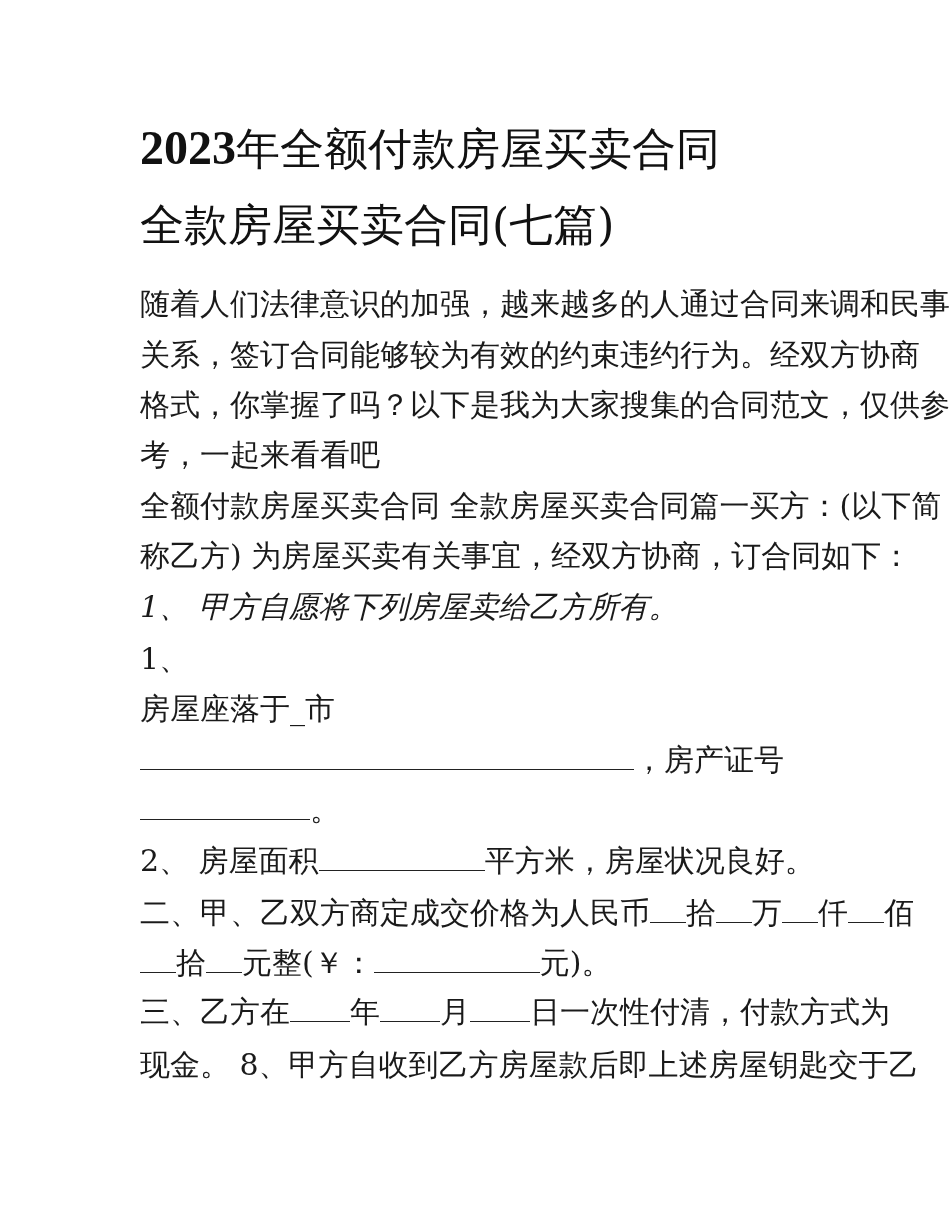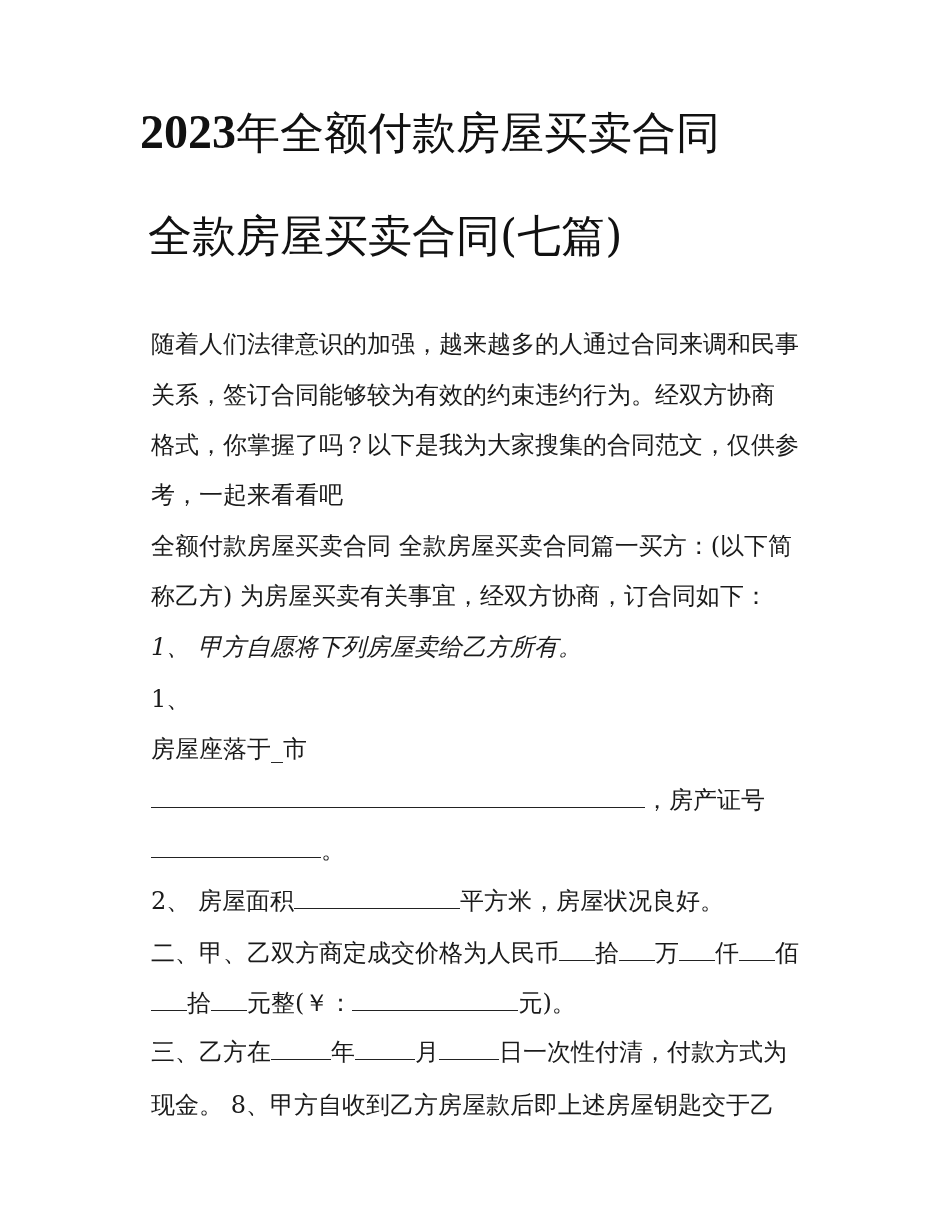--- a/index.html
+++ b/index.html
@@ -28,30 +28,29 @@
       line-height: 1;
       white-space: nowrap;
       letter-spacing: 0px;
       color: #111;
     }
     .title .num {
       font-family: "Liberation Serif", "DejaVu Serif", serif;
       font-weight: bold;
       font-size: 48px;
     }
-    .title-line-1 { top: 108px; }
-    .title-line-2 { top: 214px; margin-left: 8px; }
+    .title-line-1 { top: 124px; }
+    .title-line-2 { top: 203px; }
     .line {
       position: absolute;
-      left: 11px;
-      font-size: 24px;
+      left: 0;
+      font-size: 30px;
       line-height: 1;
       white-space: nowrap;
       color: #1a1a1a;
-      margin-top: 43px;
     }
     .blank {
       display: inline-block;
       border-bottom: 1.5px solid #222;
       height: 1px;
       vertical-align: baseline;
     }
   </style>
 </head>
 <body>

